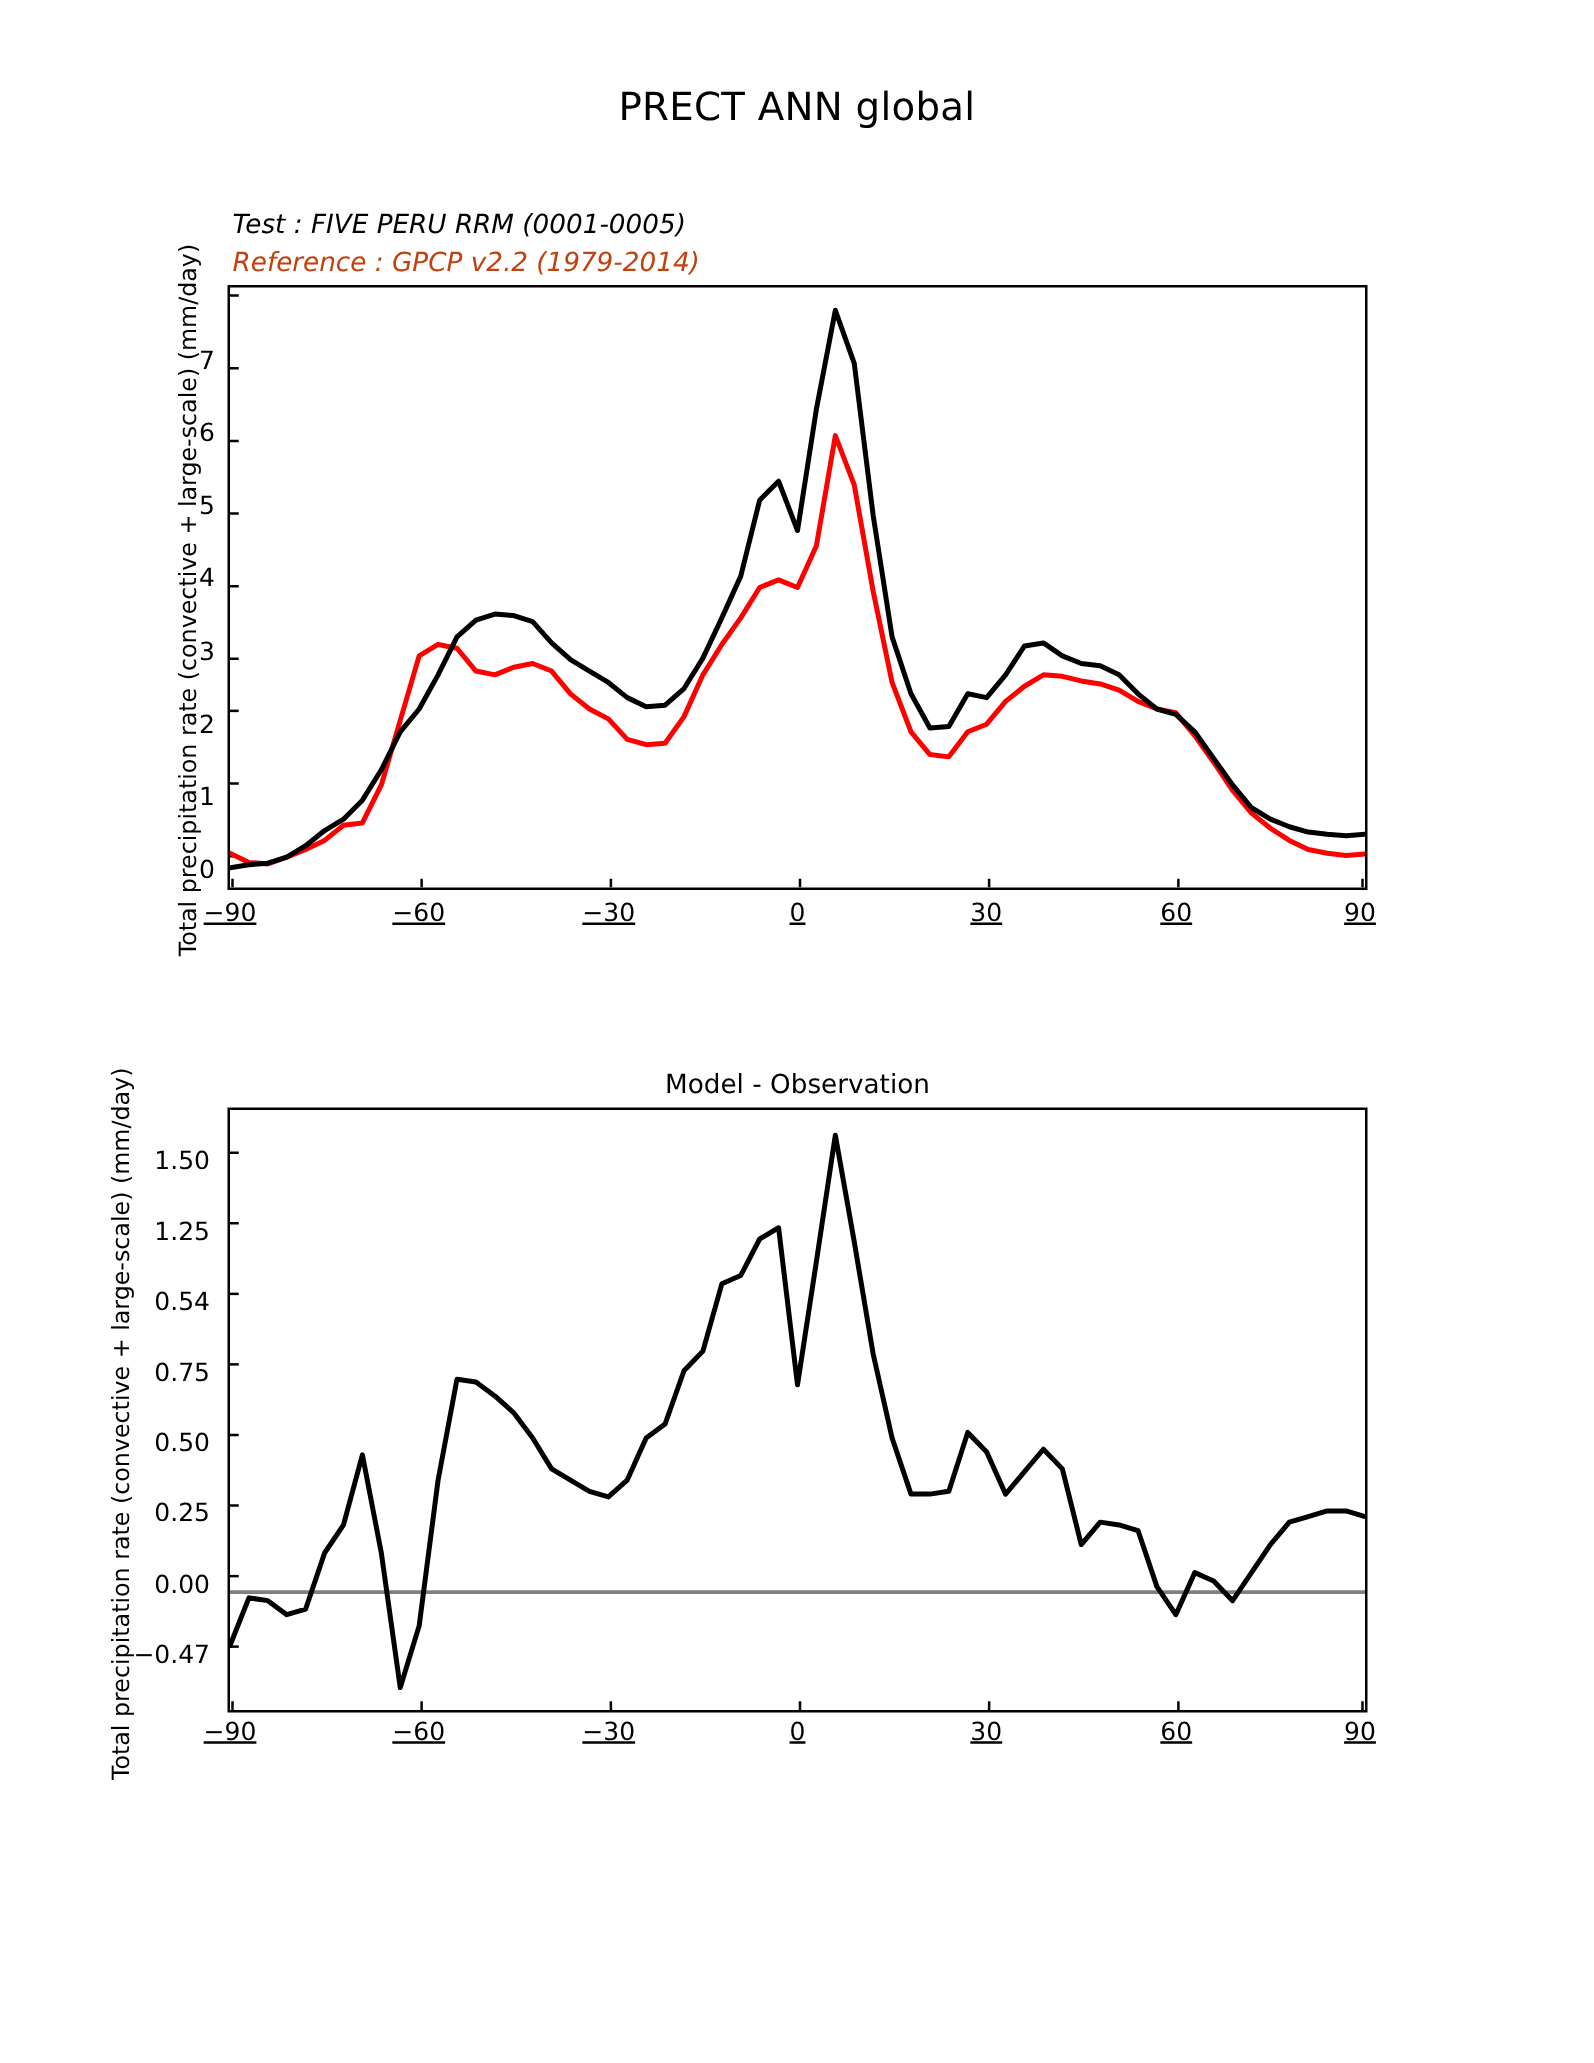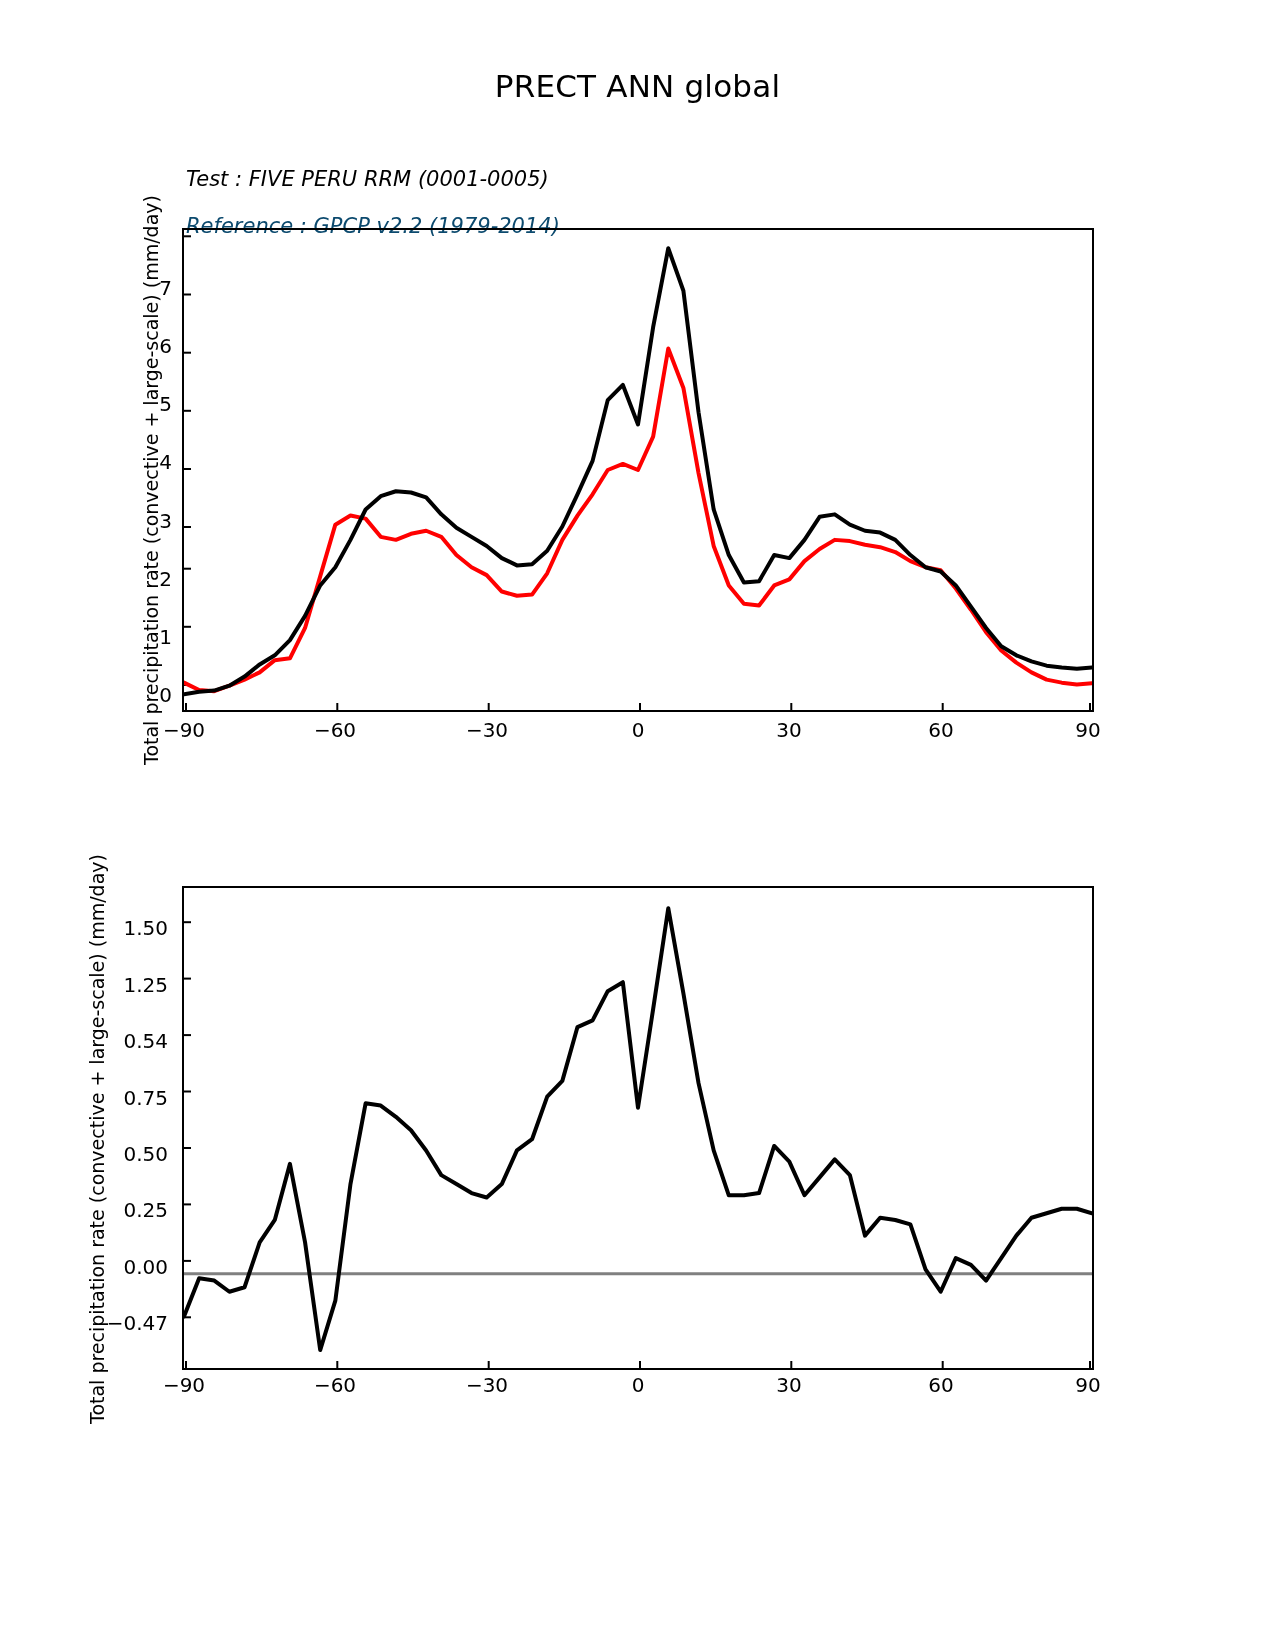--- a/index.html
+++ b/index.html
@@ -43,21 +43,21 @@
   }
   #legend-top {
     position: absolute;
     left: 186px;
     top: 164px;
     font-size: 21px;
     line-height: 31px;
     font-style: italic;
   }
   #legend-top .test-line { color: #000000; }
-  #legend-top .ref-line  { color: #0c4a6e; margin-top: 16px; }
+  #legend-top .ref-line  { color: #c2410c; }
 
   .ylabel-rot {
     position: absolute;
     transform-origin: 0 0;
     transform: rotate(-90deg);
     white-space: nowrap;
     font-size: 19px;
   }
   #ylabel-top {
     left: 140px;
@@ -82,20 +82,21 @@
   }
   .ytick-wrap-bottom {
     position: absolute;
     left: 60px;
     width: 108px;
   }
   .xtick {
     position: absolute;
     font-size: 20px;
     transform: translateX(-50%);
+    text-decoration: underline;
   }
   .xticks-top {
     position: absolute;
     left: 182px;
     top: 718px;
     width: 912px;
     height: 30px;
   }
   .xticks-bottom {
     position: absolute;
@@ -184,20 +185,21 @@
   <div class="xticks-top">
     <div class="xtick" style="left:2px;">−90</div>
     <div class="xtick" style="left:153px;">−60</div>
     <div class="xtick" style="left:305px;">−30</div>
     <div class="xtick" style="left:456px;">0</div>
     <div class="xtick" style="left:607px;">30</div>
     <div class="xtick" style="left:759px;">60</div>
     <div class="xtick" style="left:906px;">90</div>
   </div>
 
+  <div id="subtitle-bottom">Model - Observation</div>
 
   <div class="ylabel-rot" id="ylabel-bottom">Total precipitation rate (convective + large-scale) (mm/day)</div>
 
   <div class="ytick-wrap-bottom" style="top:886px;height:484px;">
     <div class="ytick" style="top:437.3px;">−0.47</div>
     <div class="ytick" style="top:380.9px;">0.00</div>
     <div class="ytick" style="top:324.4px;">0.25</div>
     <div class="ytick" style="top:268.0px;">0.50</div>
     <div class="ytick" style="top:211.5px;">0.75</div>
     <div class="ytick" style="top:155.1px;">0.54</div>

